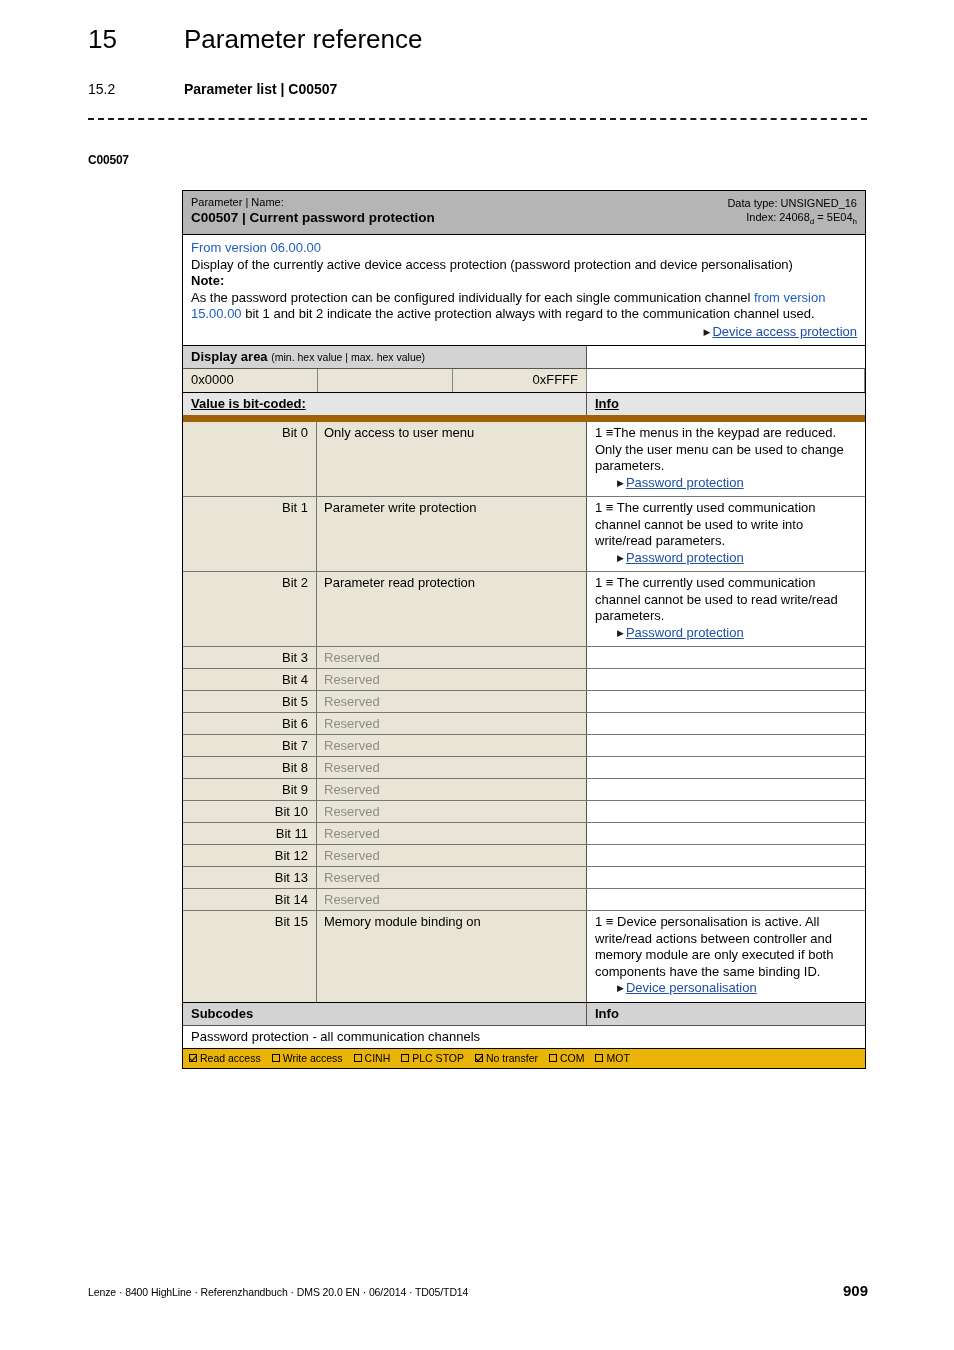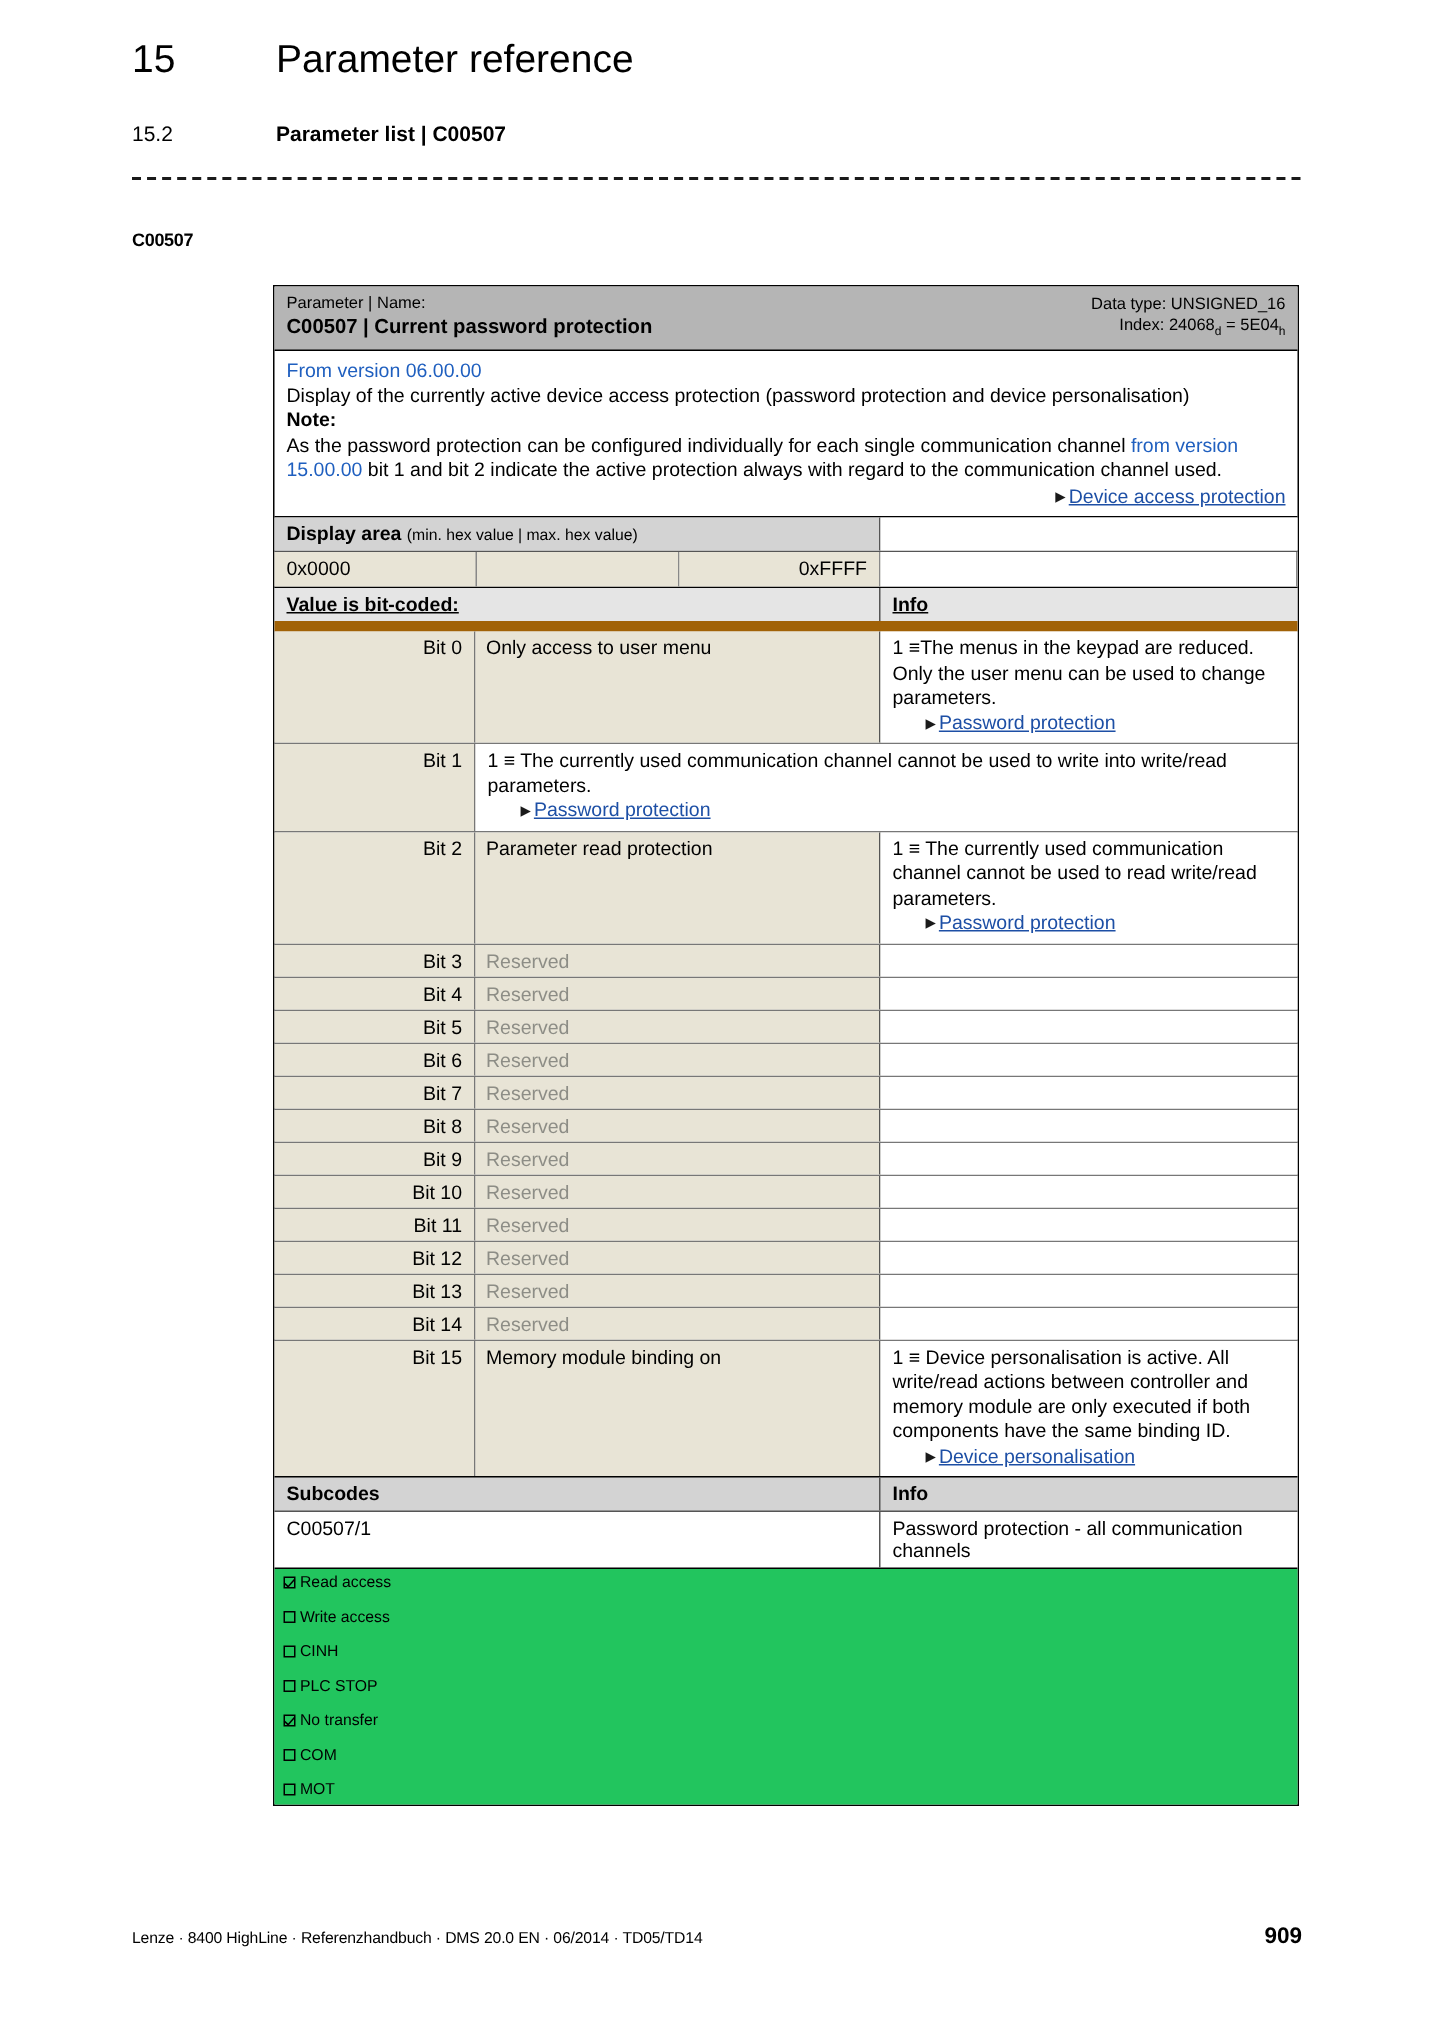--- a/index.html
+++ b/index.html
@@ -265,22 +265,21 @@
     padding: 3px 8px 4px 8px;
     font-size: 13px;
   }
 
   
   .access-row {
     display: flex;
     padding: 3px 6px 4px 6px;
     font-size: 10.5px;
     gap: 11px;
-    background: #22c55e;
-    flex-direction: column;
+    background: #eab308;
   }
   .acc-item { display: flex; align-items: center; white-space: nowrap; }
   .acc-box {
     display: inline-block;
     width: 8px;
     height: 8px;
     border: 1px solid #000;
     margin-right: 3px;
     position: relative;
     box-sizing: border-box;
@@ -378,20 +377,21 @@
   </div>
 
   <div id="bit-rows">
       <div class="bit-row">
         <div class="bc-bit">Bit 0</div>
         <div class="bc-name">Only access to user menu</div>
         <div class="bc-info"><span>1 ≡The menus in the keypad are reduced. Only the user menu can be used to change parameters.</span><div class="xline"><span class="arrow">▶</span><span class="xref">Password protection</span></div></div>
       </div>
       <div class="bit-row">
         <div class="bc-bit">Bit 1</div>
+        <div class="bc-name">Parameter write protection</div>
         <div class="bc-info"><span>1 ≡ The currently used communication channel cannot be used to write into write/read parameters.</span><div class="xline"><span class="arrow">▶</span><span class="xref">Password protection</span></div></div>
       </div>
       <div class="bit-row">
         <div class="bc-bit">Bit 2</div>
         <div class="bc-name">Parameter read protection</div>
         <div class="bc-info"><span>1 ≡ The currently used communication channel cannot be used to read write/read parameters.</span><div class="xline"><span class="arrow">▶</span><span class="xref">Password protection</span></div></div>
       </div>
       <div class="bit-row">
         <div class="bc-bit">Bit 3</div>
         <div class="bc-name reserved">Reserved</div>
@@ -458,21 +458,20 @@
         <div class="bc-info"><span>1 ≡ Device personalisation is active. All write/read actions between controller and memory module are only executed if both components have the same binding ID.</span><div class="xline"><span class="arrow">▶</span><span class="xref">Device personalisation</span></div></div>
       </div>
     </div>
 
   <div class="sub-head">
     <div class="sub-head-l">Subcodes</div>
     <div class="sub-head-r">Info</div>
   </div>
   <div id="subcode-rows">
       <div class="sub-row">
-        <div class="sub-row-l">C00507/1</div>
         <div class="sub-row-r">Password protection - all communication channels</div>
       </div>
     </div>
 
   <div class="access-row" id="access-row">
       <div class="acc-item">
         <span class="acc-box checked"></span>
         <span>Read access</span>
       </div>
       <div class="acc-item">

